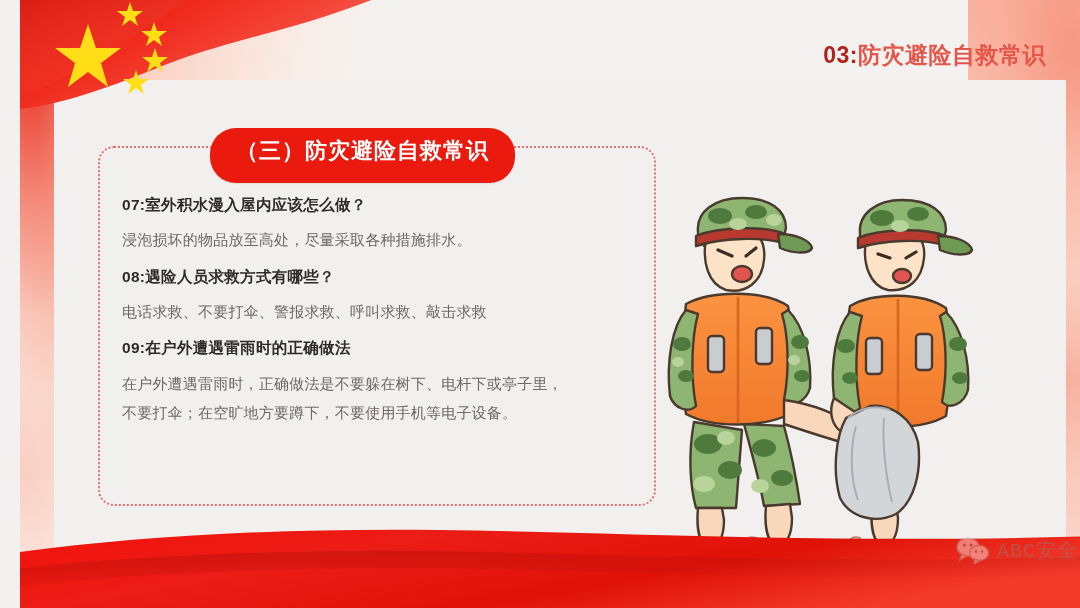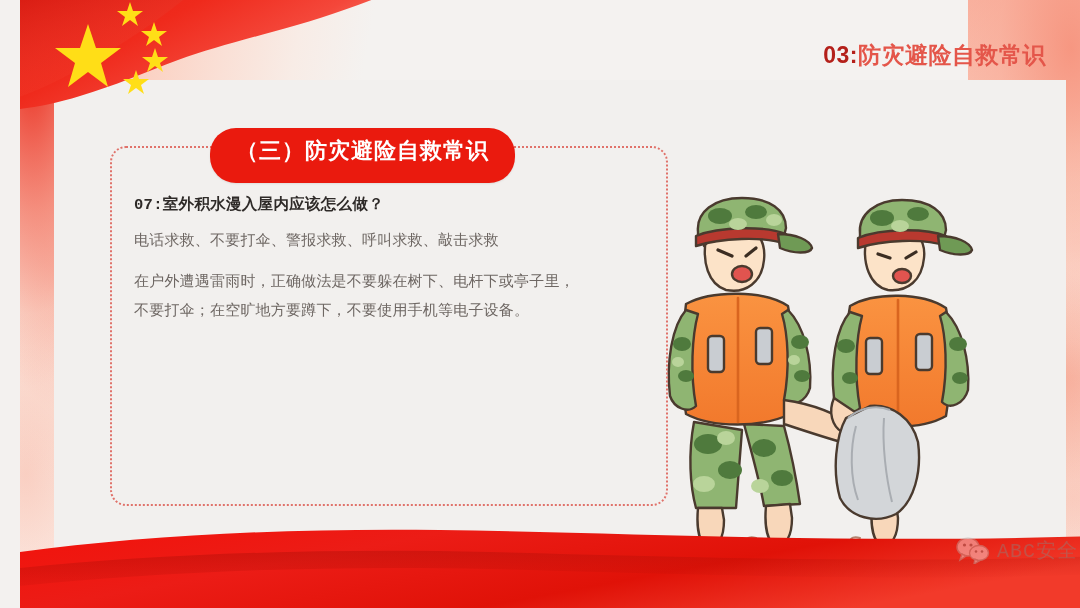--- a/index.html
+++ b/index.html
@@ -74,27 +74,26 @@
     font-size:23px; font-weight:bold;
     letter-spacing:.5px;
     white-space:nowrap;
   }
   .header-title .num { color:#b4201a; }
   .header-title .txt { color:#e4564a; }
 
   
   .content-box {
     position:absolute;
-    left:90px; top:146px;
+    left:78px; top:146px;
     width:558px; height:360px;
     border:2px dotted #e0726a;
     border-radius:16px;
     z-index:3;
     padding:46px 22px 0 22px;
-    font-family:Liberation Mono, monospace;
   }
 
   
   .badge {
     position:absolute;
     left:190px; top:128px;
     z-index:7;
     background:#ea1a0e;
     color:#ffffff;
     border-radius:26px;
@@ -320,30 +319,33 @@
       <path d="M200,352 C188,348 186,360 200,366 C216,372 236,366 242,356"></path>
       <path d="M178,362 C172,370 184,380 204,380 C224,380 240,372 244,364"></path>
     </g>
   </svg>
 
   <div class="content-box">
 
     <div class="qa">
       <div class="qa-q">07:室外积水漫入屋内应该怎么做？</div>
       <div class="qa-a">
+        <div>浸泡损坏的物品放至高处，尽量采取各种措施排水。</div>
       </div>
     </div>
 
     <div class="qa">
+      <div class="qa-q">08:遇险人员求救方式有哪些？</div>
       <div class="qa-a">
         <div>电话求救、不要打伞、警报求救、呼叫求救、敲击求救</div>
       </div>
     </div>
 
     <div class="qa">
+      <div class="qa-q">09:在户外遭遇雷雨时的正确做法</div>
       <div class="qa-a">
         <div>在户外遭遇雷雨时，正确做法是不要躲在树下、电杆下或亭子里，</div>
         <div>不要打伞；在空旷地方要蹲下，不要使用手机等电子设备。</div>
       </div>
     </div>
 
   </div>
 
   <div class="badge">（三）防灾避险自救常识</div>
 

